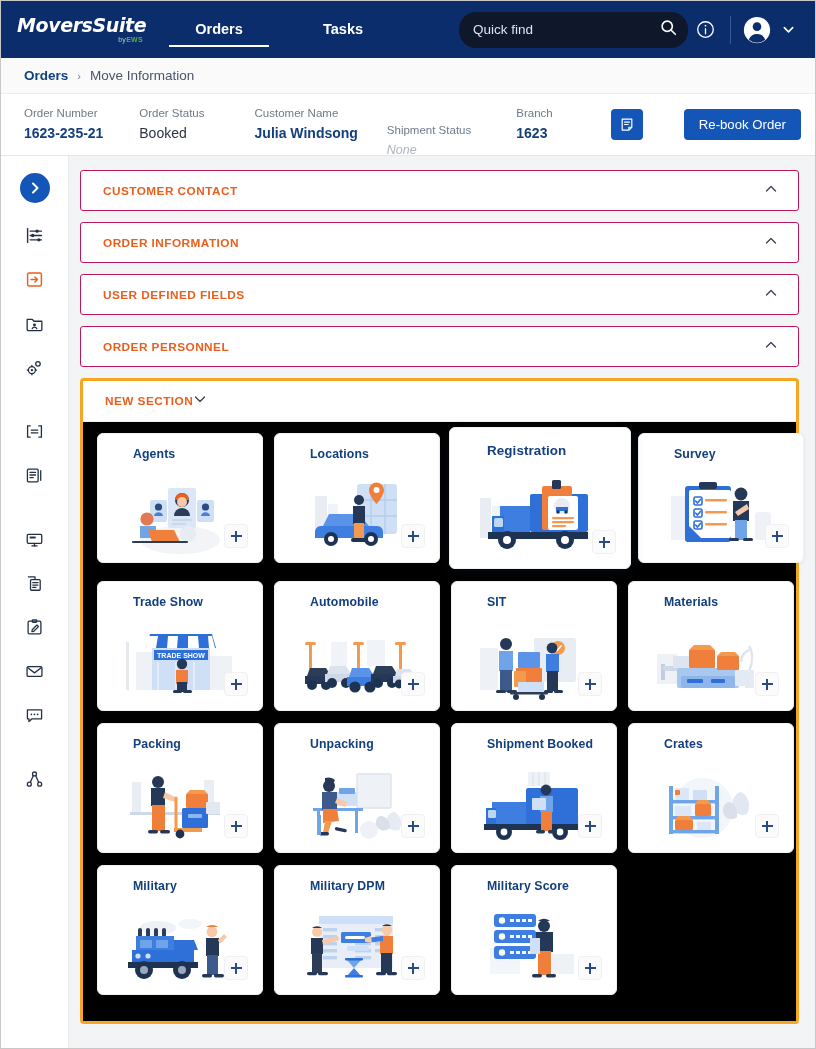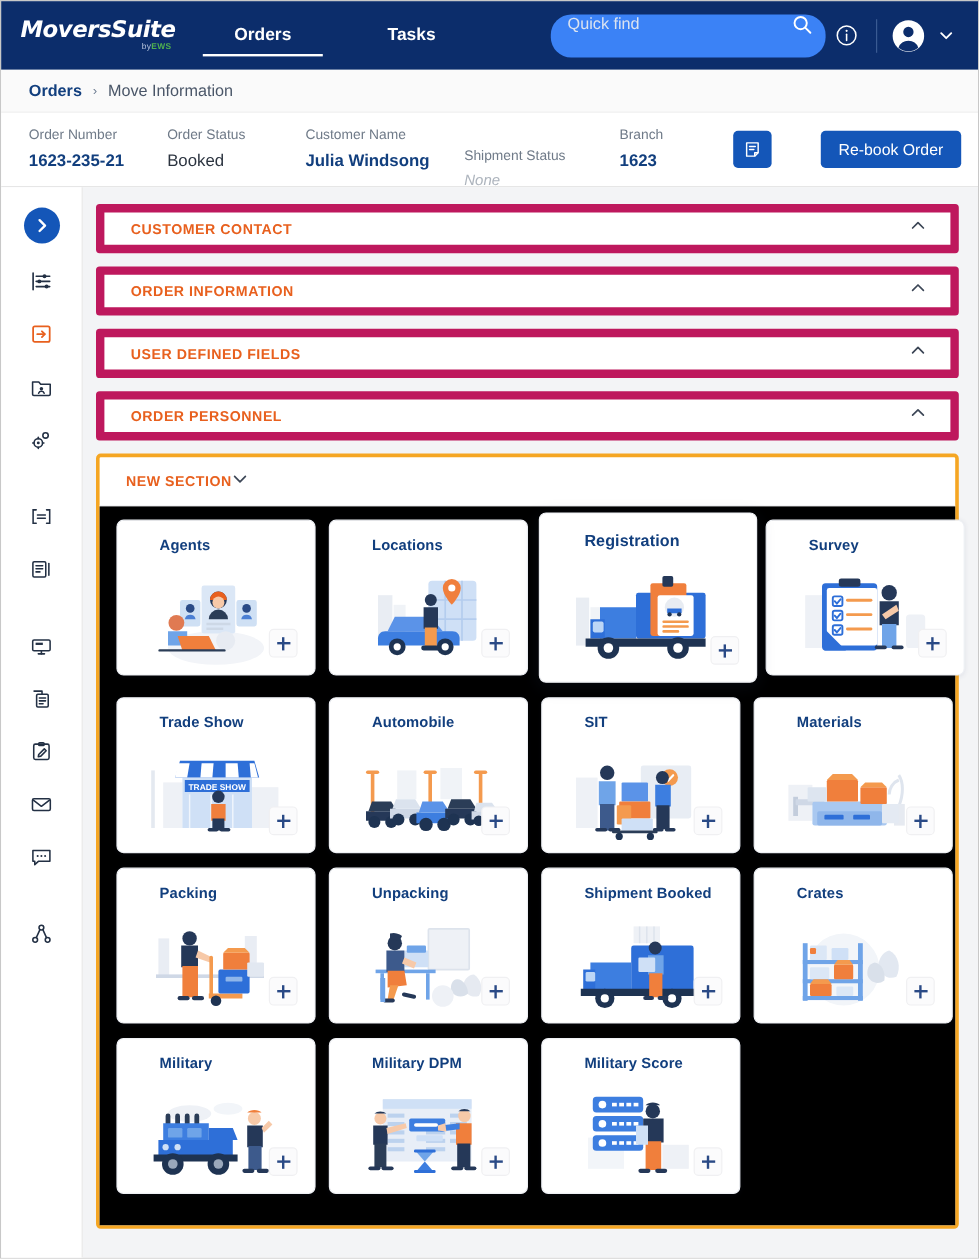--- a/index.html
+++ b/index.html
@@ -46,22 +46,22 @@
     min-width: 124px; text-align: center;
   }
   .navtab.active::after {
     content: ""; position: absolute; left: 12px; right: 12px; bottom: 11px;
     height: 2px; background: #ffffff;
   }
 
   .searchbox {
     margin-left: 54px;
     width: 238px; height: 36px;
-    background: #3b82f6; border-radius: 17px;
-    display: flex; align-items: flex-start;
+    background: #0f172a; border-radius: 17px;
+    display: flex; align-items: center;
     padding: 0 11px 0 14px;
   }
   .searchbox input {
     flex: 1; background: transparent; border: none; outline: none;
     color: #ffffff; font-size: 13.5px;
     font-family: "Liberation Sans", sans-serif;
   }
   .searchbox input::placeholder { color: #dbe3f0; }
 
   .topright { display: flex; align-items: center; margin-left: auto; gap: 0; }
@@ -130,21 +130,21 @@
     display: flex; align-items: center; justify-content: center;
     cursor: pointer; margin-bottom: 10px;
   }
   .sb-item.active svg { stroke: #e8601e; }
   .sb-gap { height: 20px; }
 
   .content { flex: 1; padding: 14px 16px 0 11px; min-width: 0; overflow: hidden; }
 
   .acc {
     background: #ffffff;
-    border: 7px solid #be185d;
+    border: 1px solid #be185d;
     border-radius: 3px;
     height: 41px;
     display: flex; align-items: center;
     padding: 0 20px 0 22px;
     margin-bottom: 11px;
     cursor: pointer;
   }
   .acc-title {
     color: #e8601e; font-size: 11.8px; font-weight: 700; letter-spacing: .45px;
   }

